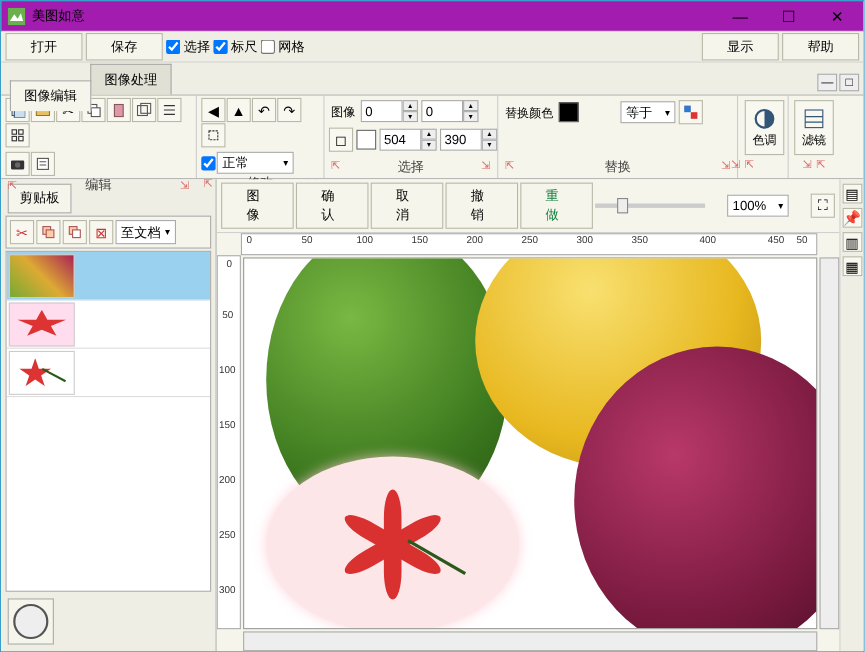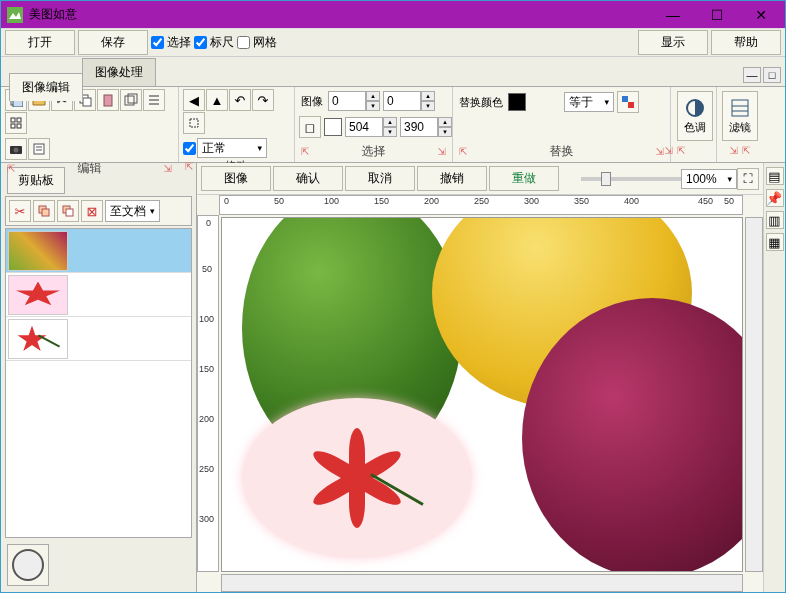--- a/index.html
+++ b/index.html
@@ -44,21 +44,21 @@
 .sidebar2 { border: 1px solid #aaa; margin: 2px 4px; padding: 3px; display: flex; gap: 2px; background: #f5f5ec; }
 .sidebar2 .ddropdown { border: 1px solid #aaa; padding: 1px 4px; display: flex; align-items: center; gap: 4px; background: #fff; }
 .cliplist { flex: 1; overflow: auto; margin: 0 4px; border: 1px solid #aaa; background: #fff; }
 .cliprow { height: 44px; display: flex; align-items: center; border-bottom: 1px solid #ddd; padding: 2px; }
 .cliprow.sel { background: #9ad1ef; }
 .clipthumb { width: 60px; height: 40px; border: 1px solid #ccc; background: #fde; position: relative; overflow: hidden; }
 .bottomctl { padding: 6px; }
 .circlebtn { width: 32px; height: 32px; border: 2px solid #555; border-radius: 50%; cursor: pointer; display: block; background: #eee; }
 .canvas-area { flex: 1; display: flex; flex-direction: column; position: relative; }
 .canvasbar { display: flex; align-items: center; gap: 2px; padding: 3px 4px; background: #f5f5ec; border-bottom: 1px solid #ccc; }
-.zoombar { margin-left: auto; display: flex; align-items: center; gap: 0; }
+.zoombar { margin-left: auto; display: flex; align-items: center; gap: 20px; }
 .slider { width: 100px; height: 4px; background: #ccc; position: relative; }
 .slider .thumb { position: absolute; width: 10px; height: 14px; background: #eee; border: 1px solid #888; top: -5px; left: 20px; }
 .rulers-canvas { flex: 1; display: flex; position: relative; background: #f5f5ec; }
 .ruler-h { position: absolute; top: 0; left: 22px; right: 20px; height: 20px; background: #fff; border: 1px solid #aaa; overflow: hidden; }
 .ruler-v { position: absolute; top: 20px; left: 0; bottom: 20px; width: 22px; background: #fff; border: 1px solid #aaa; overflow: hidden; }
 .ruler-h .tick, .ruler-v .tick { position: absolute; font-size: 9px; color: #333; }
 .canvas { position: absolute; top: 22px; left: 24px; right: 20px; bottom: 20px; background: #fff; overflow: hidden; border: 1px solid #999; }
 .peppers { position: absolute; inset: 0; }
 .pep { position: absolute; border-radius: 50%; }
 .pep.g1 { width: 220px; height: 280px; background: radial-gradient(circle at 35% 30%, #7ab843, #3d7a1f 60%, #225010); left: 20px; top: -30px; }
@@ -387,21 +387,21 @@
     <div class="rulers-canvas">
       <div class="ruler-h">
         <span class="tick" style="left:4px">0</span>
         <span class="tick" style="left:54px">50</span>
         <span class="tick" style="left:104px">100</span>
         <span class="tick" style="left:154px">150</span>
         <span class="tick" style="left:204px">200</span>
         <span class="tick" style="left:254px">250</span>
         <span class="tick" style="left:304px">300</span>
         <span class="tick" style="left:354px">350</span>
-        <span class="tick" style="left:404px">400</span>
+        <span class="tick" style="left:416px">400</span>
         <span class="tick" style="left:478px">450</span>
         <span class="tick" style="left:504px">50</span>
       </div>
       <div class="ruler-v">
         <span class="tick" style="top:2px;left:8px">0</span>
         <span class="tick" style="top:48px;left:4px">50</span>
         <span class="tick" style="top:98px;left:1px">100</span>
         <span class="tick" style="top:148px;left:1px">150</span>
         <span class="tick" style="top:198px;left:1px">200</span>
         <span class="tick" style="top:248px;left:1px">250</span>

